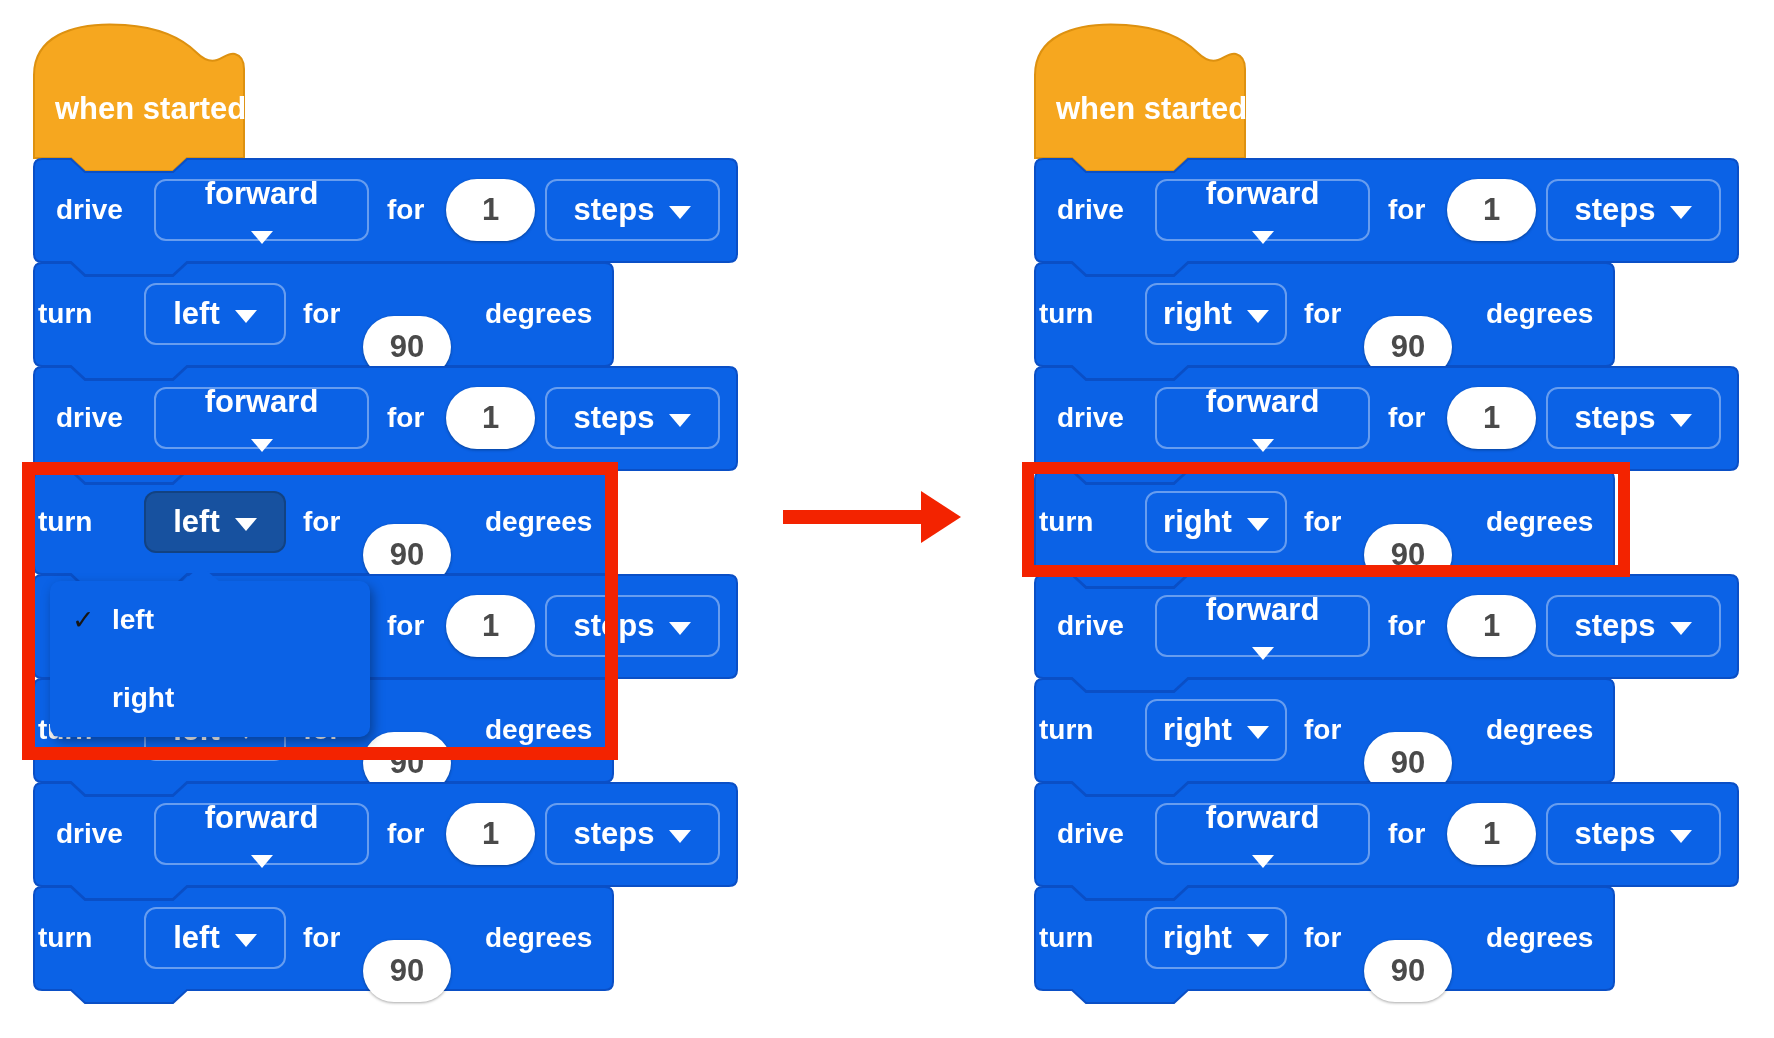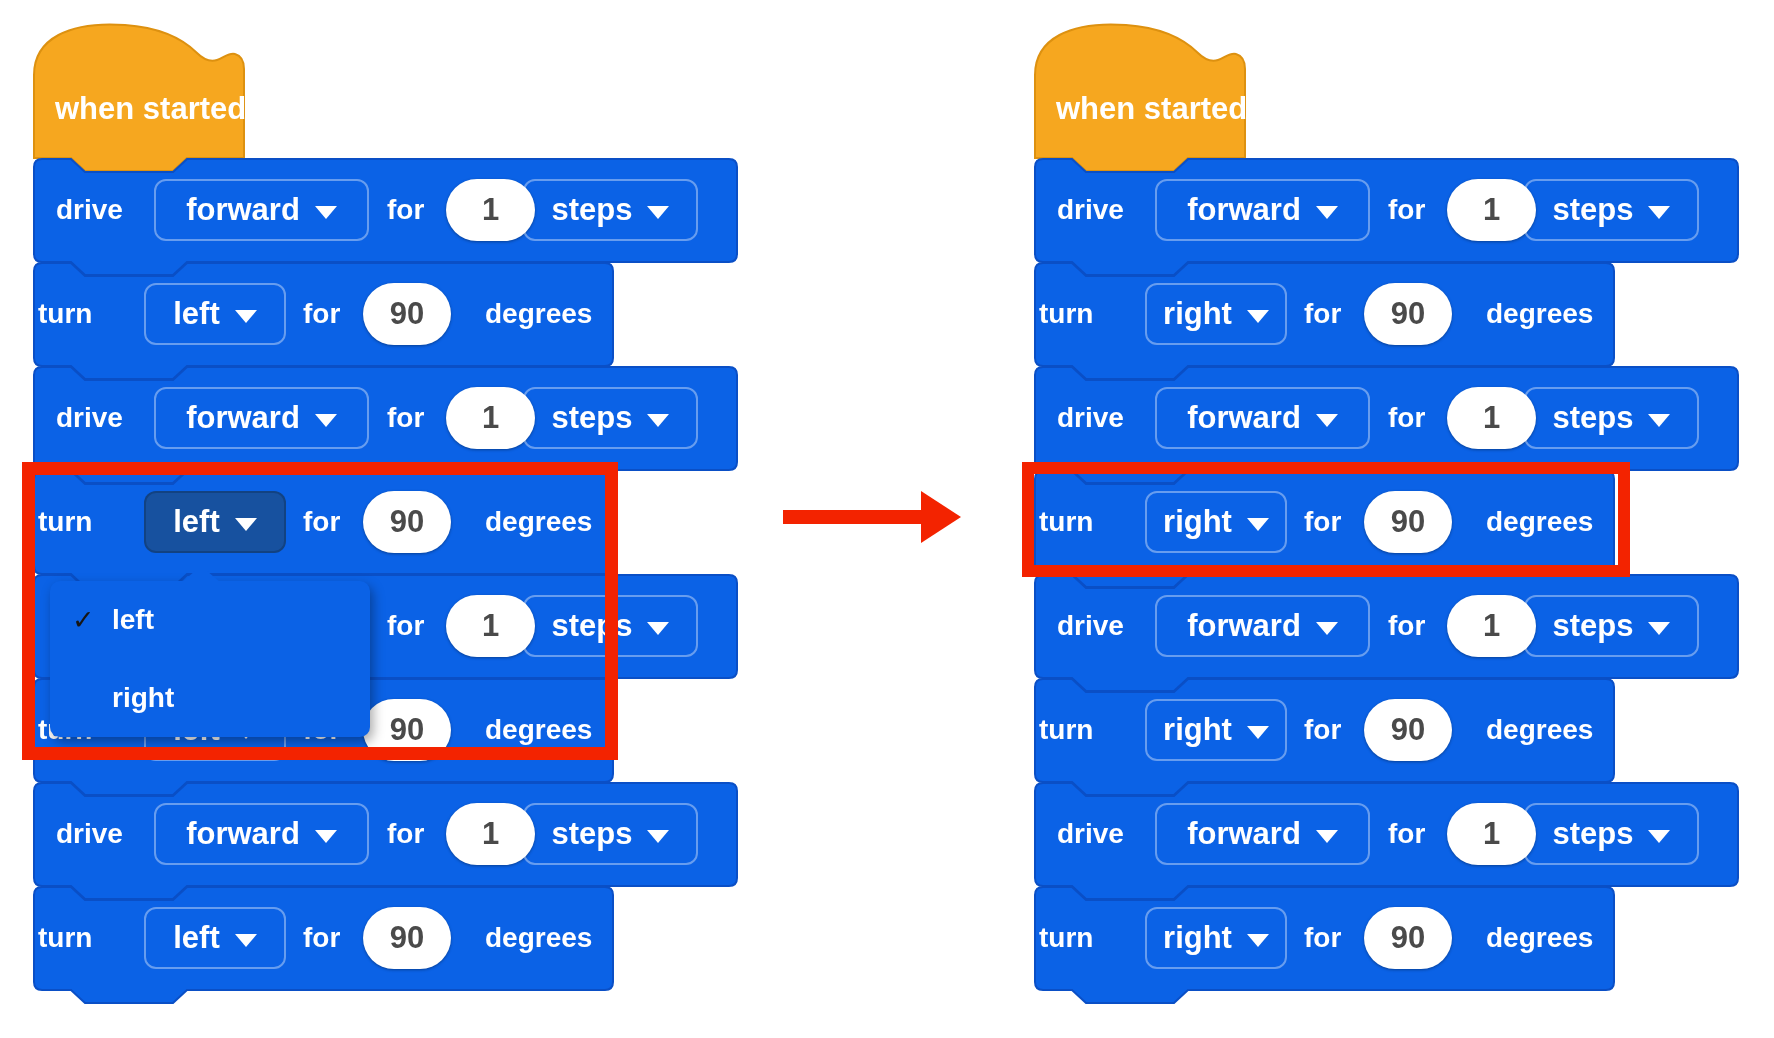--- a/index.html
+++ b/index.html
@@ -26,25 +26,25 @@
   }
   .field.open{background:#17519f;border-color:rgba(0,0,0,.18);}
   .caret{width:0;height:0;border-left:11px solid transparent;border-right:11px solid transparent;
          border-top:13px solid #fff;margin-top:4px;}
   .oval{
     position:absolute;top:21px;height:62px;background:#fff;border-radius:32px;
     display:flex;align-items:center;justify-content:center;
     color:#4a4a4a;font-size:31px;box-shadow:0 1px 3px rgba(0,0,0,.35);
   }
   
-  .d-kw{left:23px;} .d-dir{left:121px;width:215px;} .d-for{left:354px;}
-  .d-val{left:413px;width:89px;} .d-unit{left:490px;width:175px;}
+  .d-kw{left:23px;} .d-dir{left:121px;width:215px;flex-direction:column;} .d-for{left:354px;}
+  .d-val{left:413px;width:89px;} .d-unit{left:512px;width:175px;}
   
   .t-kw{left:5px;} .t-dir{left:111px;width:142px;} .t-for{left:270px;}
-  .t-val{left:330px;width:88px;} .t-unit{left:452px;}
+  .t-val{left:330px;width:88px;margin-top:33px;} .t-unit{left:452px;}
 
   .menu{
     position:absolute;left:50px;top:581px;width:320px;height:156px;z-index:60;
     background:#0b62e6;border-radius:10px;box-shadow:3px 5px 12px rgba(0,0,0,.35);
   }
   .menu::before{
     content:"";position:absolute;top:-15px;left:132px;width:0;height:0;
     border-left:19px solid transparent;border-right:19px solid transparent;
     border-bottom:16px solid #0b62e6;
   }

